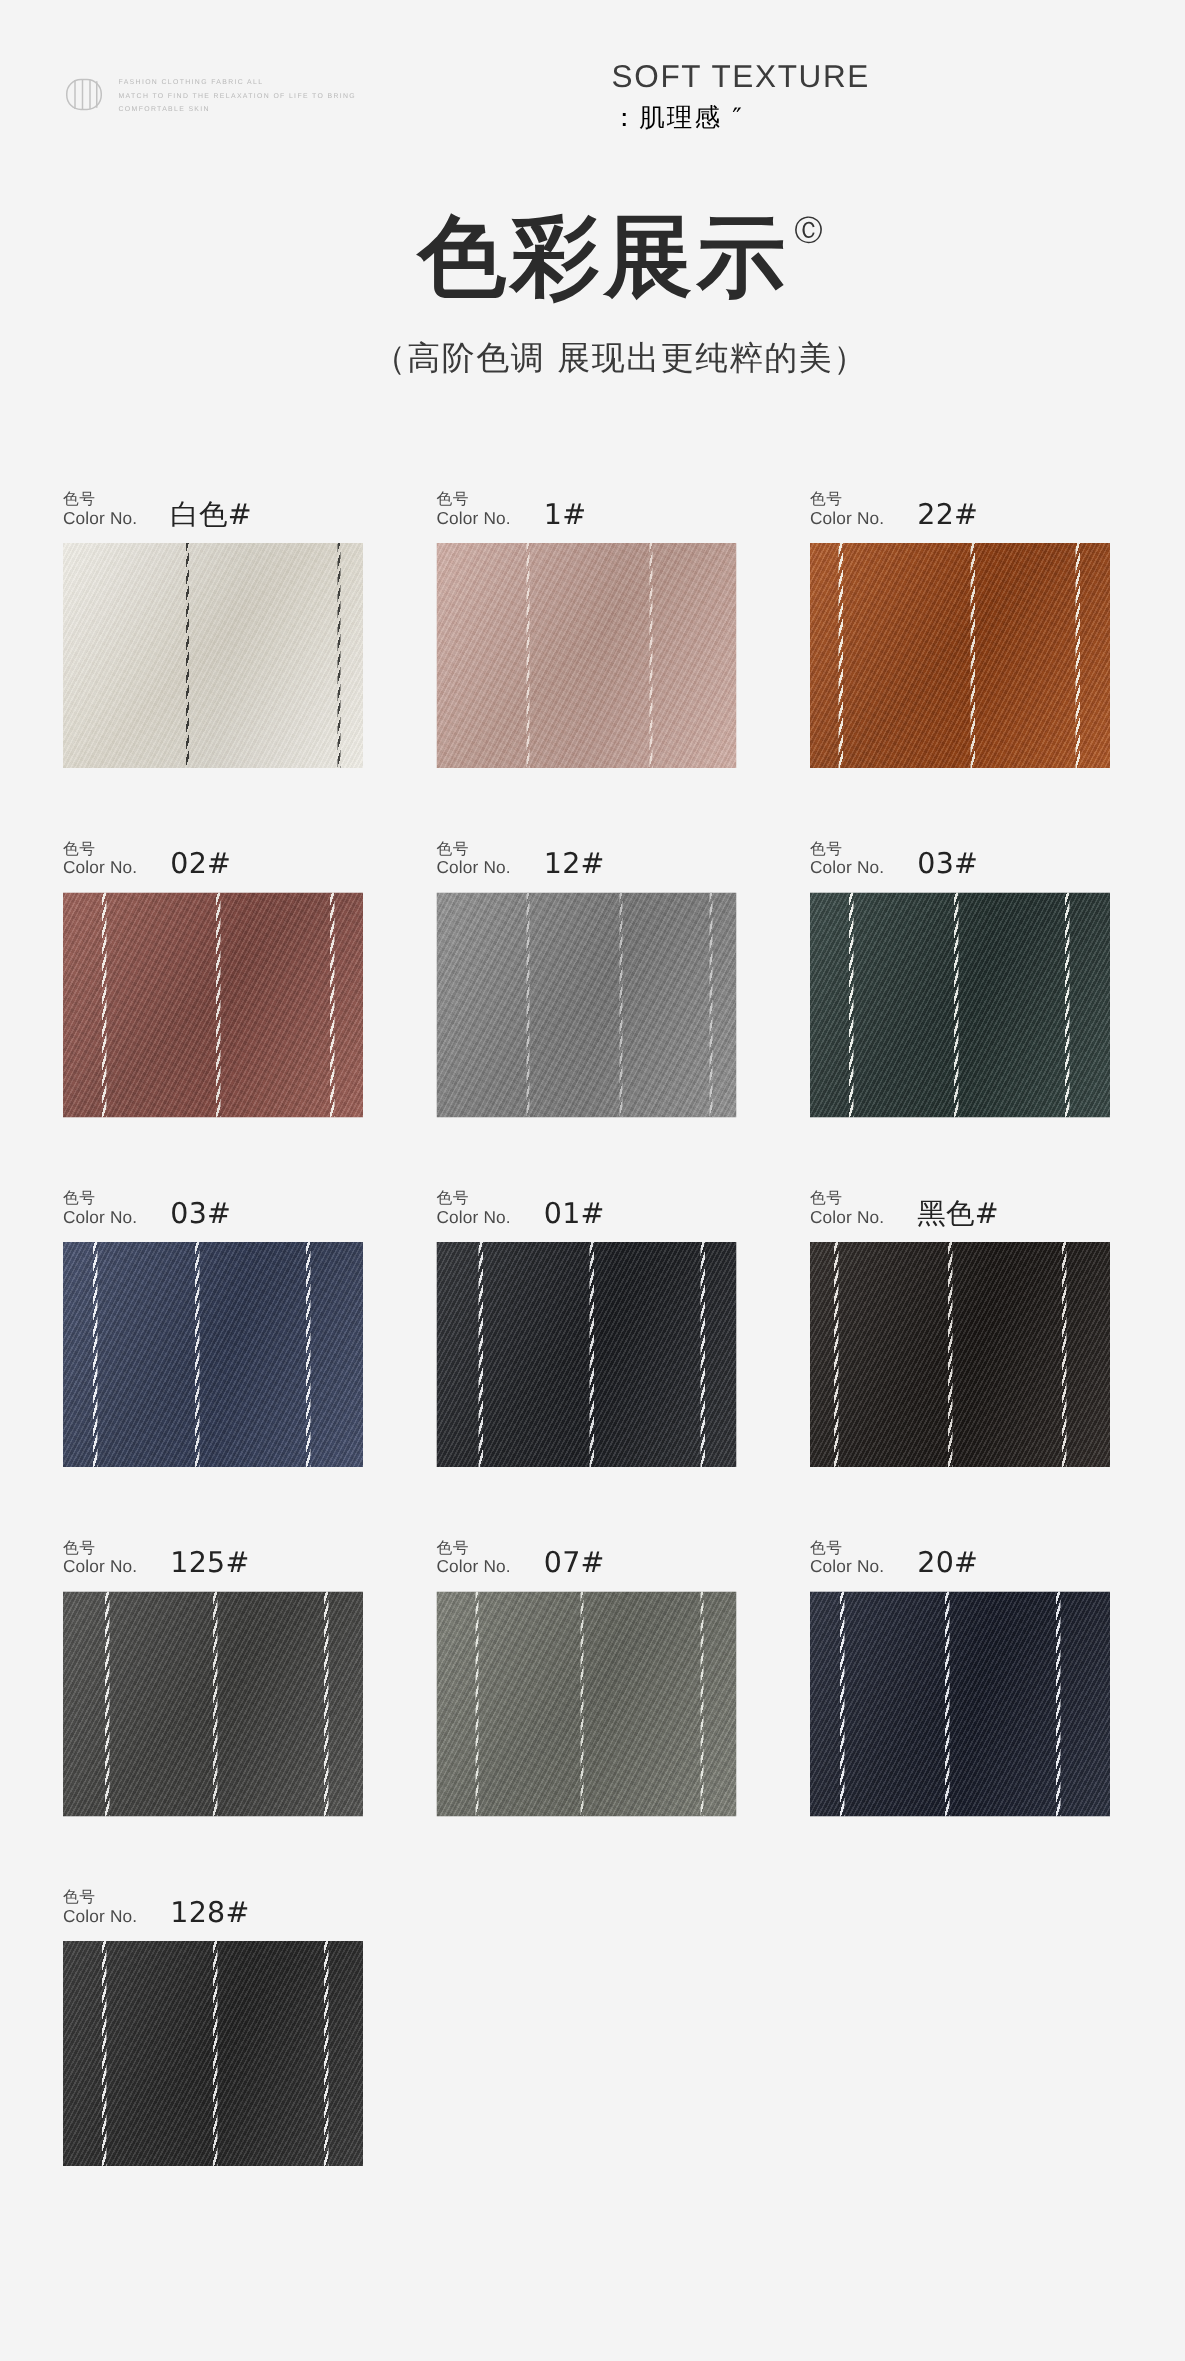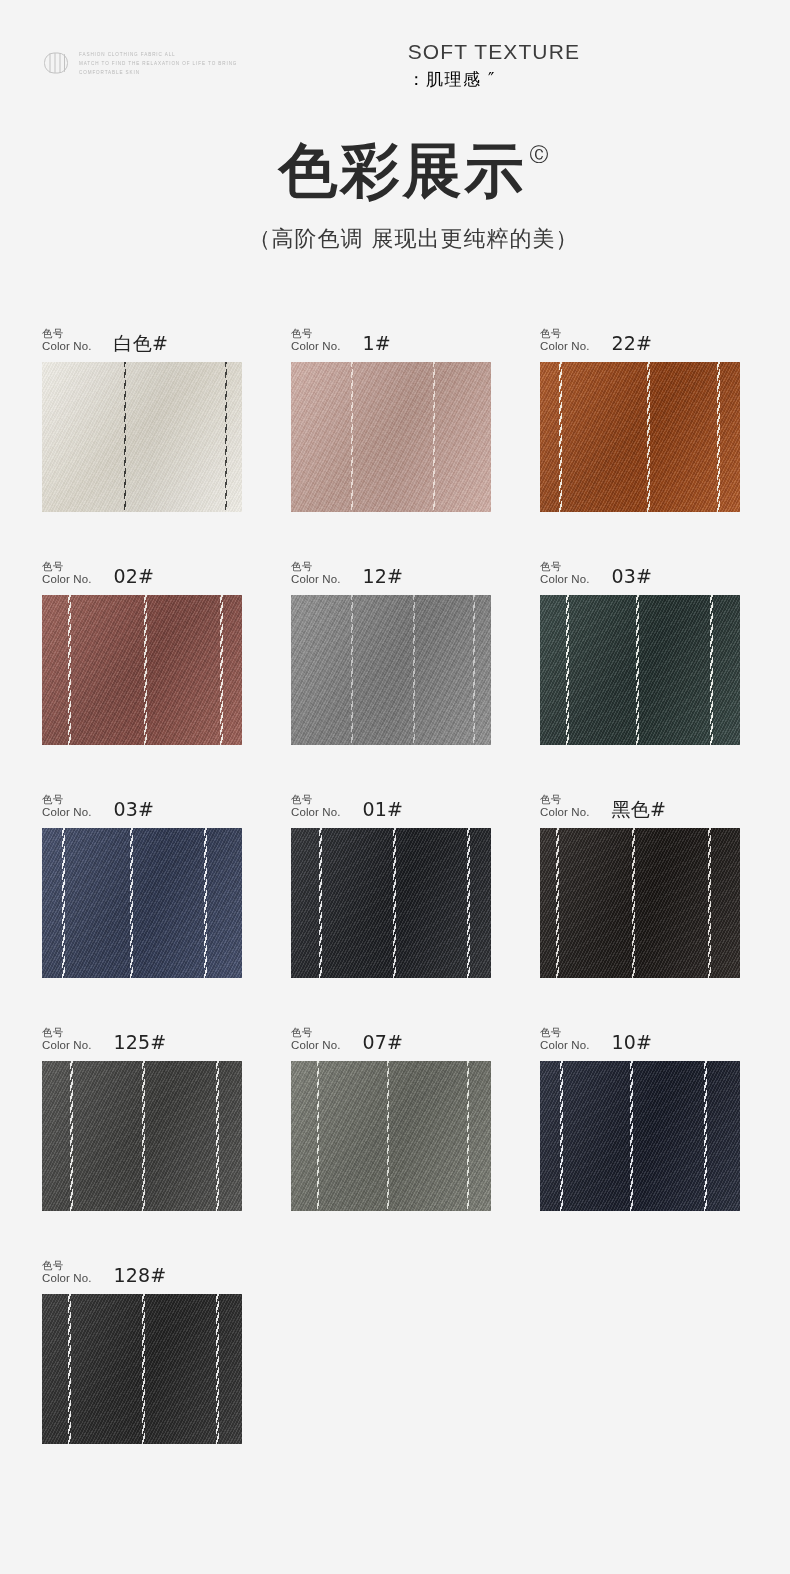--- a/index.html
+++ b/index.html
@@ -518,21 +518,21 @@
           </div>
           <div class="sheen"></div>
         </div>
       </div>
       <div class="cell">
         <div class="cell-head">
           <div class="cn-label">
             <span class="l1">色号</span>
             <span class="l2">Color No.</span>
           </div>
-          <div class="code">10#</div>
+          <div class="code">20#</div>
         </div>
         <div class="swatch">
           <div class="base" style="background: linear-gradient(135deg, rgb(30, 35, 51) 0%, rgb(22, 26, 39) 48%, rgb(30, 35, 51) 100%);"></div>
           <div class="twill" style="opacity: 0.924;"></div>
           <div class="noise"></div>
           <div class="stripes">
             <div class="stripe" style="left: 10%; width: 2.6px; color: rgb(236, 238, 244);">
               <i></i>
             </div>
             <div class="stripe" style="left: 45%; width: 2.6px; color: rgb(236, 238, 244);">

